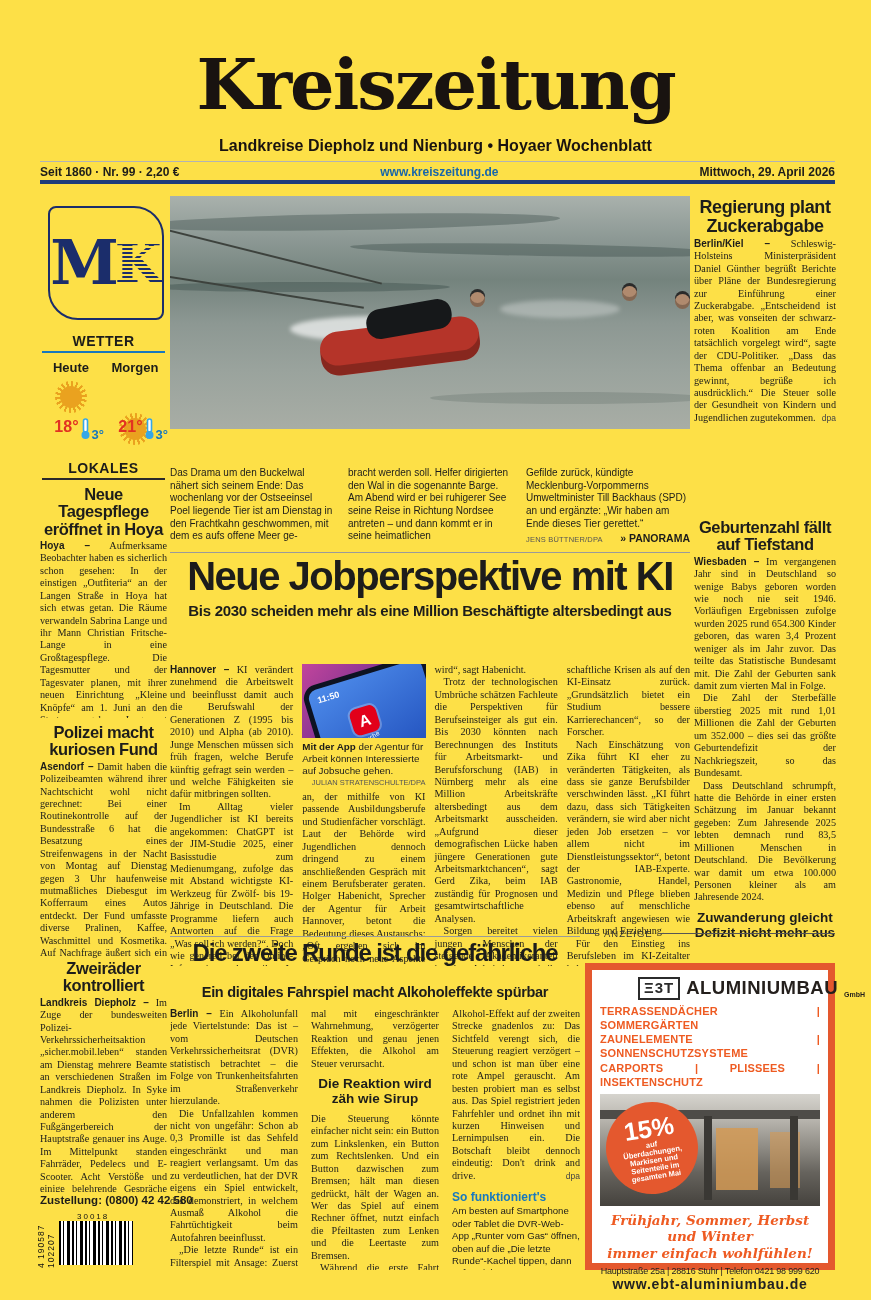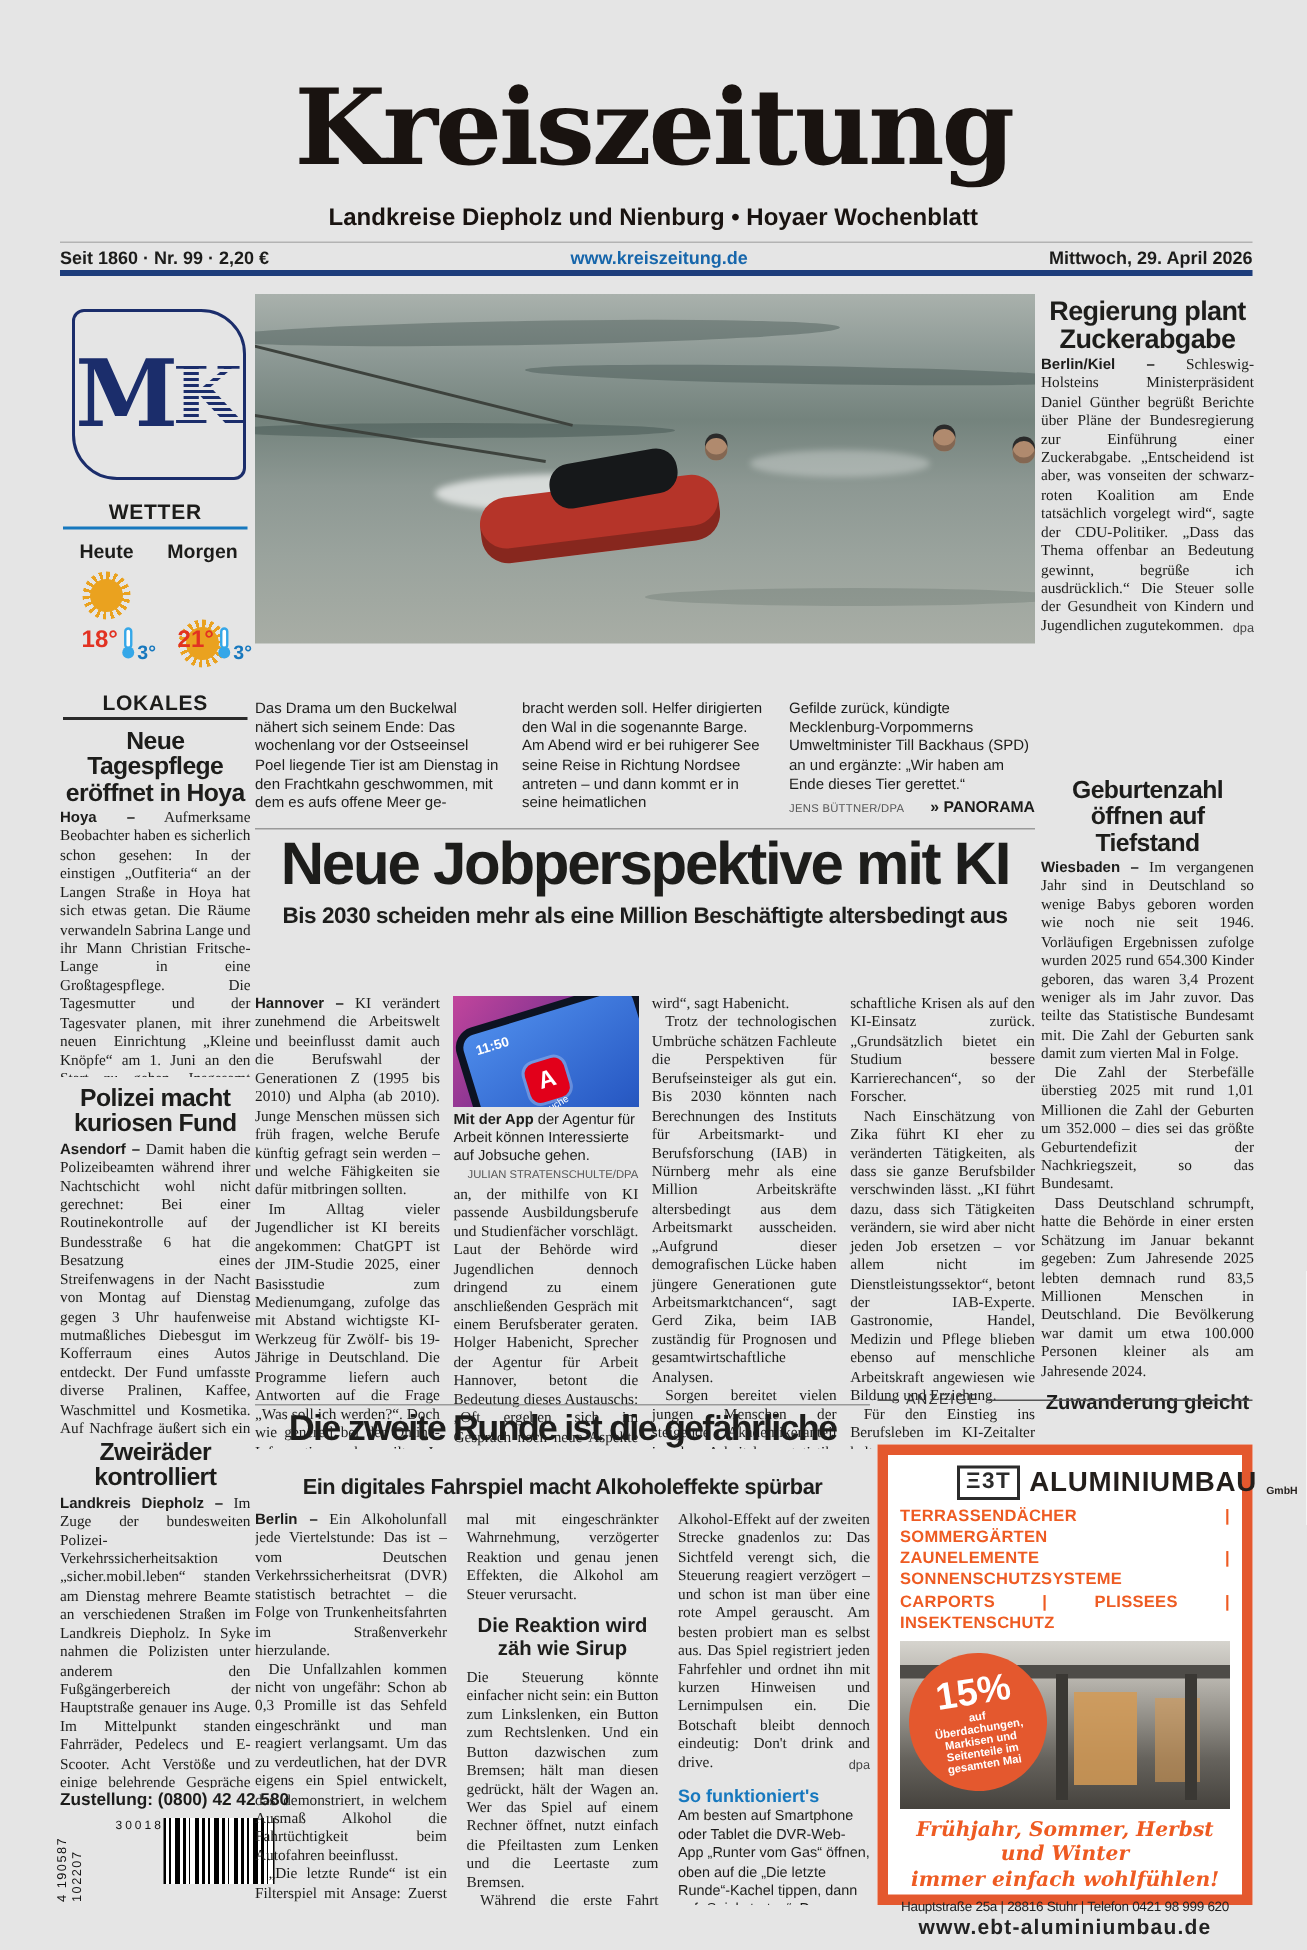--- a/index.html
+++ b/index.html
@@ -1,16 +1,16 @@
 <!DOCTYPE html>
 <html lang="de"><head>
 <meta charset="utf-8">
 <style>
   html,body { margin:0; padding:0; background:#fff; }
-  .page { position:relative; width:871px; height:1300px; background:#e5e5e5; overflow:hidden;
+  .page { position:relative; width:871px; height:1300px; background:#fde047; overflow:hidden;
           font-family:"Liberation Serif", serif; color:#1c1c1a; }
   .abs { position:absolute; }
 
   
   .masthead { left:0; right:0; top:50px; text-align:center;
               font-family:"DejaVu Serif", serif; font-weight:700; font-size:70px;
               letter-spacing:-2px; color:#191310; line-height:1; }
   .mast-sub { left:0; right:0; top:137px; text-align:center;
               font-family:"Liberation Sans", sans-serif; font-weight:700; font-size:16px; color:#191310; }
   .info-row { left:40px; right:36px; top:161px; border-top:1px solid #b3b3b3; padding-top:3px;
@@ -140,21 +140,21 @@
                font-style:italic; font-weight:700; font-size:13.5px; line-height:1.2; }
   .ad-addr { margin-top:5px; text-align:center; font-size:9px; letter-spacing:-.2px; color:#222; }
   .ad-web { text-align:center; font-weight:700; font-size:14px; letter-spacing:.8px; color:#222; }
 
   
   .delivery { left:40px; top:1194px; font-family:"Liberation Sans", sans-serif; font-weight:700;
               font-size:11.5px; white-space:nowrap; }
   .barcode-wrap { left:36px; top:1212px; display:flex; gap:3px; align-items:flex-start; }
   .ean-vert { writing-mode:vertical-rl; transform:rotate(180deg); font-family:"Liberation Sans", sans-serif;
               font-size:8.5px; letter-spacing:1px; color:#111; height:56px; }
-  .bc-block { display:flex; }
+  .bc-block { display:flex; flex-direction:column; }
   .bc-num { font-family:"Liberation Sans", sans-serif; font-size:8px; letter-spacing:2px; color:#111; margin-left:18px; }
   .bars { width:74px; height:44px;
           background:repeating-linear-gradient(90deg,#000 0 2px,#fff 2px 4px,#000 4px 5px,#fff 5px 8px,#000 8px 11px,#fff 11px 13px); }
 </style>
 </head>
 <body>
 
 <div class="page">
 
   <div class="abs masthead">Kreiszeitung</div>
@@ -328,21 +328,21 @@
     </div>
   </div>
 
   <div class="abs rcol article" style="top:198px;height:318px;overflow:hidden;">
     <h3>Regierung plant Zuckerabgabe</h3>
     <p class="lead-p"><b class="loc">Berlin/Kiel –</b><span> Schleswig-Holsteins Ministerpräsident Daniel Günther begrüßt Berichte über Pläne der Bundesregierung zur Einführung einer Zuckerabgabe. „Entscheidend ist aber, was vonseiten der schwarz-roten Koalition am Ende tatsächlich vorgelegt wird“, sagte der CDU-Politiker. „Dass das Thema offenbar an Bedeutung gewinnt, begrüße ich ausdrücklich.“ Die Steuer solle der Gesundheit von Kindern und Jugendlichen zugutekommen.</span></p>
     <div class="agency">dpa</div>
   </div>
 
   <div class="abs rcol article r2" style="top:519px;height:424px;overflow:hidden;">
-    <h3>Geburtenzahl öffnen auf Tiefstand</h3>
+    <h3>Geburtenzahl fällt auf Tiefstand</h3>
     <p class="lead-p"><b class="loc">Wiesbaden –</b><span> Im vergangenen Jahr sind in Deutschland so wenige Babys geboren worden wie noch nie seit 1946. Vorläufigen Ergebnissen zufolge wurden 2025 rund 654.300 Kinder geboren, das waren 3,4 Prozent weniger als im Jahr zuvor. Das teilte das Statistische Bundesamt mit. Die Zahl der Geburten sank damit zum vierten Mal in Folge.</span></p>
     <div class="paras">
         <p>Die Zahl der Sterbefälle überstieg 2025 mit rund 1,01 Millionen die Zahl der Geburten um 352.000 – dies sei das größte Geburtendefizit der Nachkriegszeit, so das Bundesamt.</p>
         <p>Dass Deutschland schrumpft, hatte die Behörde in einer ersten Schätzung im Januar bekannt gegeben: Zum Jahresende 2025 lebten demnach rund 83,5 Millionen Menschen in Deutschland. Die Bevölkerung war damit um etwa 100.000 Personen kleiner als am Jahresende 2024.</p>
       </div>
     <div class="subhead-mid">Zuwanderung gleicht Defizit nicht mehr aus</div>
 
   </div>
 
   <div class="abs anzeige">

